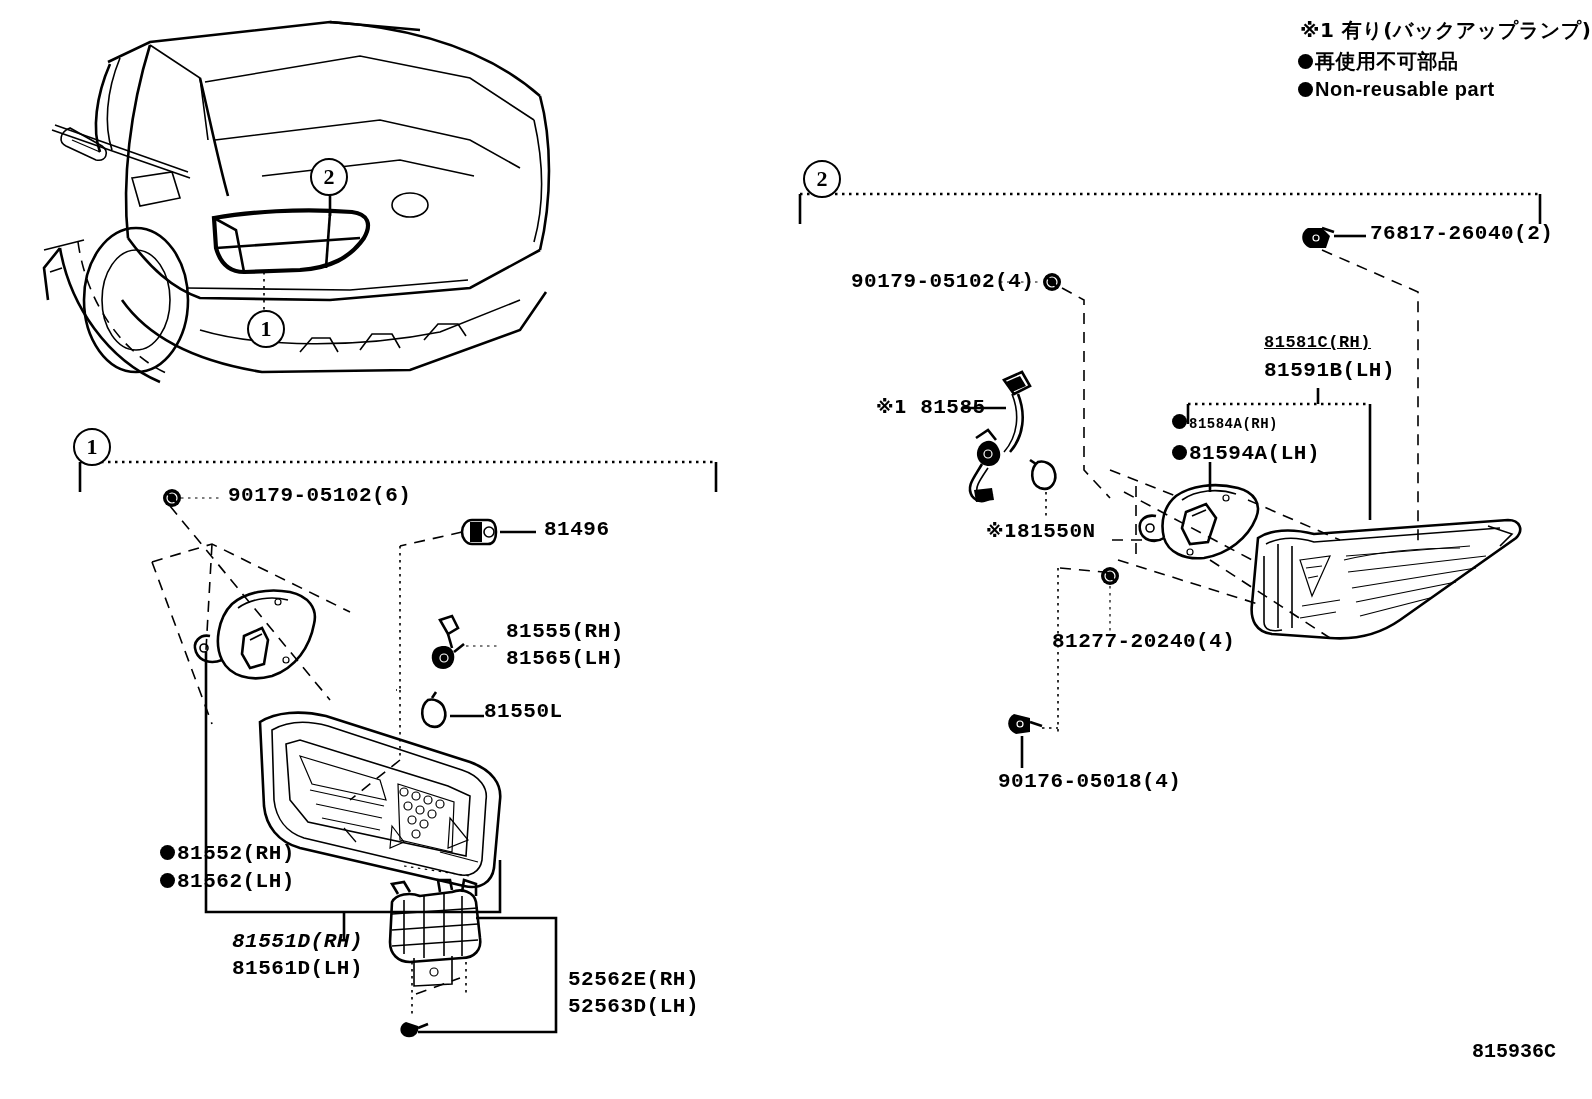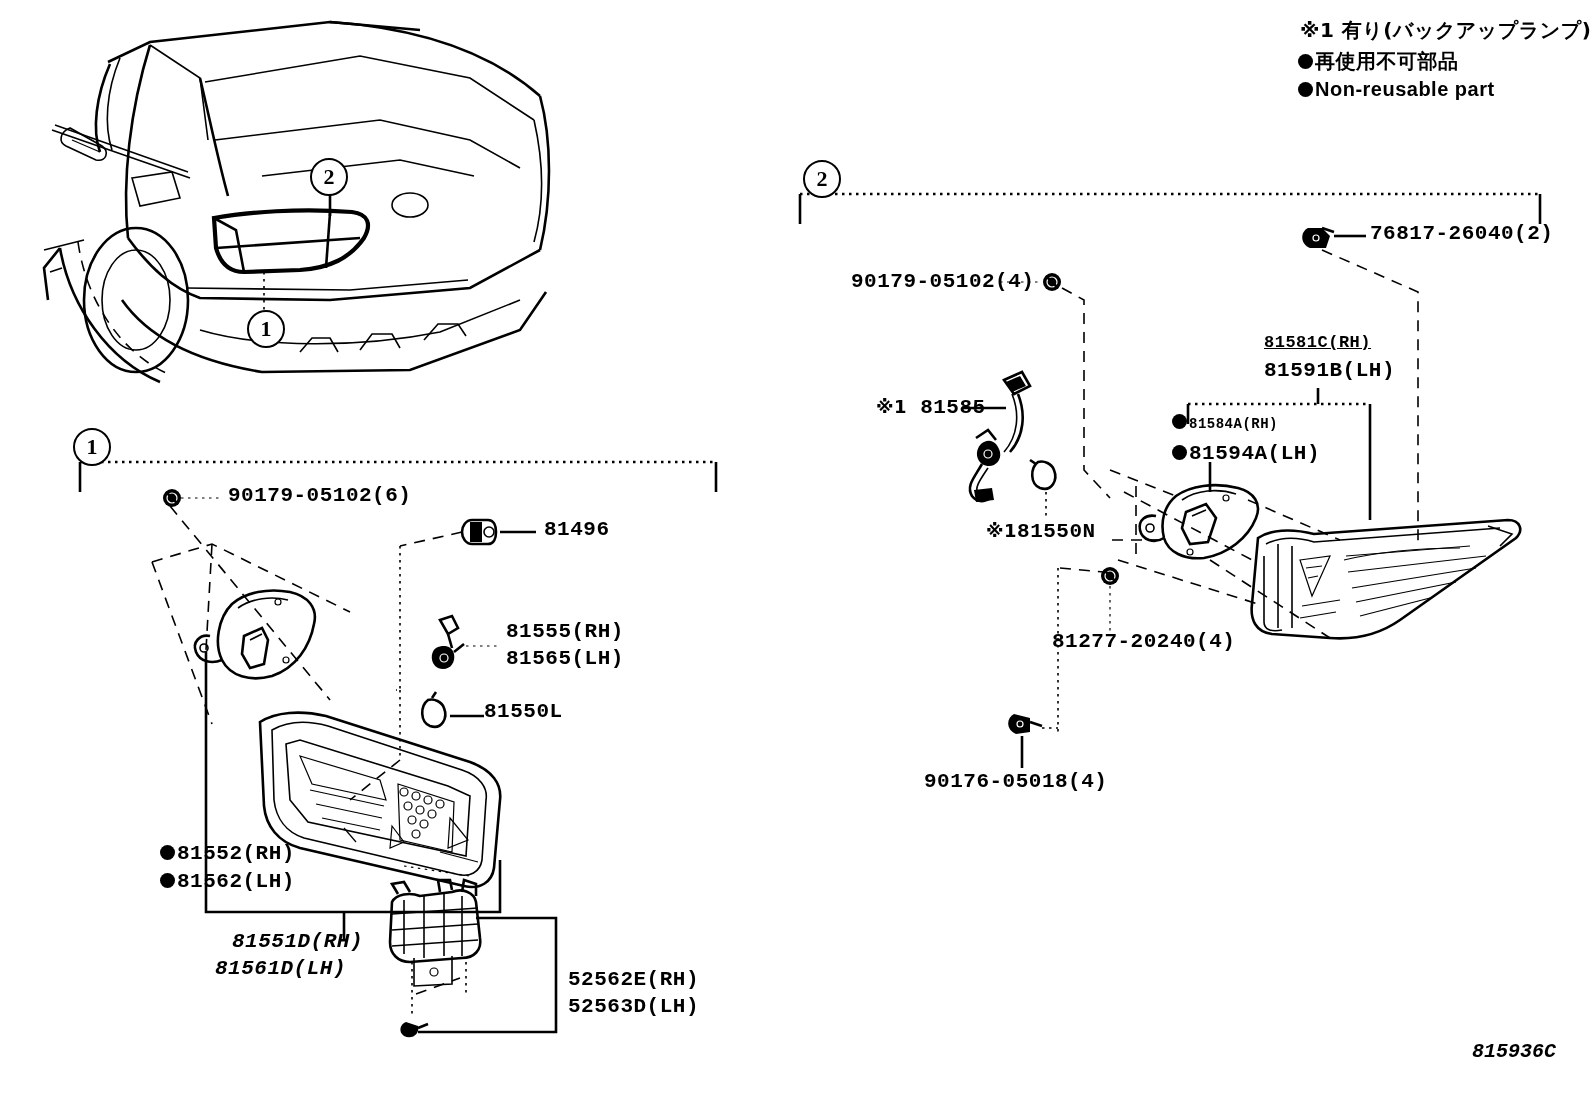--- a/index.html
+++ b/index.html
@@ -15,21 +15,21 @@
   .w3{stroke-width:4.2;}
   .thin{stroke-width:1.2;}
   .dash{stroke-dasharray:11 8;}
   .dot{stroke-dasharray:2.5 4.5;}
   .fill{fill:#000;}
   .circnum{position:absolute;width:34px;height:34px;border:2.6px solid #000;border-radius:50%;
            display:flex;align-items:center;justify-content:center;font-size:22px;font-weight:bold;
            font-family:"Liberation Serif",serif;background:#fff;}
   .bullet{display:inline-block;width:15px;height:15px;background:#000;border-radius:50%;
           vertical-align:-1px;margin-right:2px;}
-  .code{position:absolute;font-family:"Liberation Mono",monospace;font-weight:bold;font-style:italic;}
+  .code{position:absolute;font-family:"Liberation Mono",monospace;font-weight:bold;}
 </style>
 </head>
 <body>
 
 <svg viewBox="0 0 1592 1099">
 
   <g>
 
     <path class="s w2" d="M108 62 L150 42 L330 22 L420 30"></path>
     <path class="s w1" d="M150 45 L200 78 L208 140"></path>
@@ -339,33 +339,33 @@
 <div class="lbl mono" style="left:228px;top:484px;font-size:21px;">90179-05102(6)</div>
 <div class="lbl mono" style="left:544px;top:518px;font-size:21px;">81496</div>
 <div class="lbl mono" style="left:506px;top:620px;font-size:21px;">81555(RH)</div>
 <div class="lbl mono" style="left:506px;top:647px;font-size:21px;">81565(LH)</div>
 <div class="lbl mono" style="left:484px;top:700px;font-size:21px;">81550L</div>
 
 <div class="lbl mono" style="left:160px;top:842px;font-size:21px;"><span class="bullet"></span><span>81552(RH)</span></div>
 <div class="lbl mono" style="left:160px;top:870px;font-size:21px;"><span class="bullet"></span><span>81562(LH)</span></div>
 
 <div class="lbl mono" style="left:232px;top:930px;font-size:21px;font-style:italic;">81551D(RH)</div>
-<div class="lbl mono" style="left:215px;top:957px;font-size:21px;font-style:italic;">81561D(LH)</div>
+<div class="lbl mono" style="left:232px;top:957px;font-size:21px;">81561D(LH)</div>
 
 <div class="lbl mono" style="left:568px;top:968px;font-size:21px;">52562E(RH)</div>
 <div class="lbl mono" style="left:568px;top:995px;font-size:21px;">52563D(LH)</div>
 
 <div class="lbl mono" style="left:1370px;top:222px;font-size:21px;">76817-26040(2)</div>
 <div class="lbl mono" style="left:851px;top:270px;font-size:21px;text-align:center;">90179-05102(4)</div>
 
 <div class="lbl mono" style="left:876px;top:396px;font-size:21px;"><span class="jp" style="font-size:18px;">※1</span>&nbsp;<span>81585</span></div>
 <div class="lbl mono" style="left:986px;top:520px;font-size:21px;text-align:right;"><span class="jp" style="font-size:18px;">※1</span><span>81550N</span></div>
 
 <div class="lbl mono" style="left:1264px;top:333px;font-size:17px;text-decoration:underline;">81581C(RH)</div>
 <div class="lbl mono" style="left:1264px;top:359px;font-size:21px;">81591B(LH)</div>
 
 <div class="lbl mono" style="left:1172px;top:414px;font-size:14px;"><span class="bullet"></span><span>81584A(RH)</span></div>
 <div class="lbl mono" style="left:1172px;top:442px;font-size:21px;"><span class="bullet"></span><span>81594A(LH)</span></div>
 
 <div class="lbl mono" style="left:1052px;top:630px;font-size:21px;">81277-20240(4)</div>
-<div class="lbl mono" style="left:924px;top:770px;font-size:21px;">90176-05018(4)</div>
+<div class="lbl mono" style="left:998px;top:770px;font-size:21px;">90176-05018(4)</div>
 
 <div class="code" style="left:1472px;top:1040px;font-size:20px;">815936C</div>
 
 </body></html>

